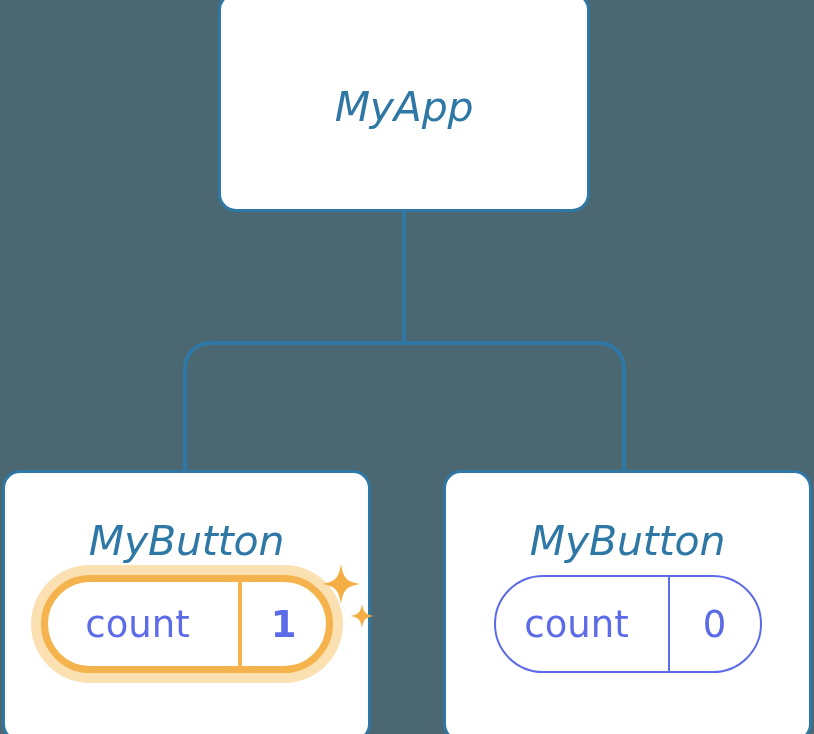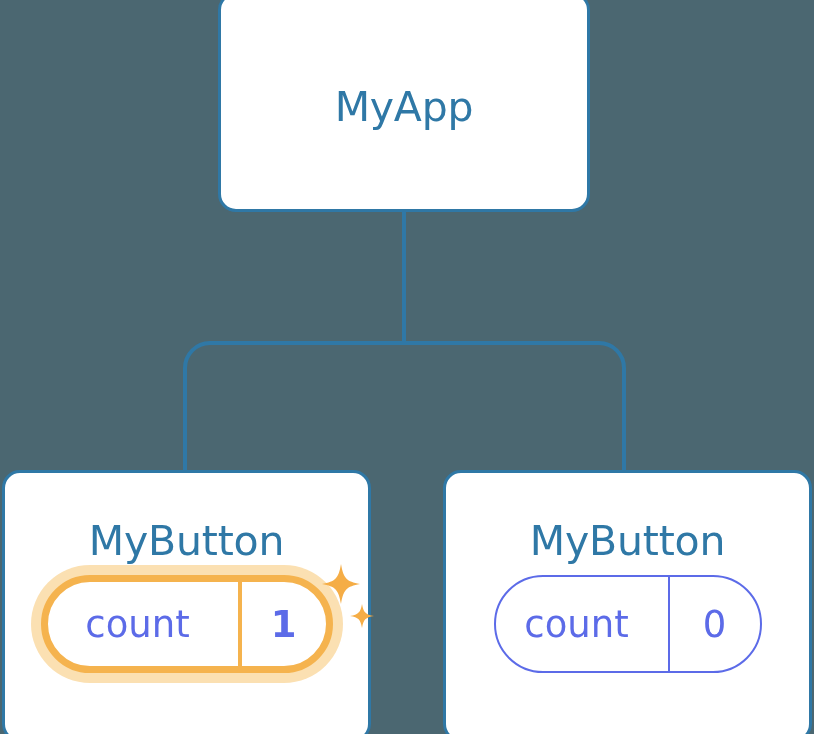--- a/index.html
+++ b/index.html
@@ -61,20 +61,21 @@
   .node-title {
     position: absolute;
     left: 0;
     width: 100%;
     text-align: center;
     color: #2f78a6;
     font-size: 41px;
     font-weight: 400;
     letter-spacing: -0.2px;
     white-space: nowrap;
+    font-style: italic;
   }
   #node-root .node-title { top: 88px; }
   #node-child-left .node-title { top: 44px; }
   #node-child-right .node-title { top: 44px; }
 
   
   .pill-wrap {
     position: absolute;
     top: 102px;
     display: flex;

